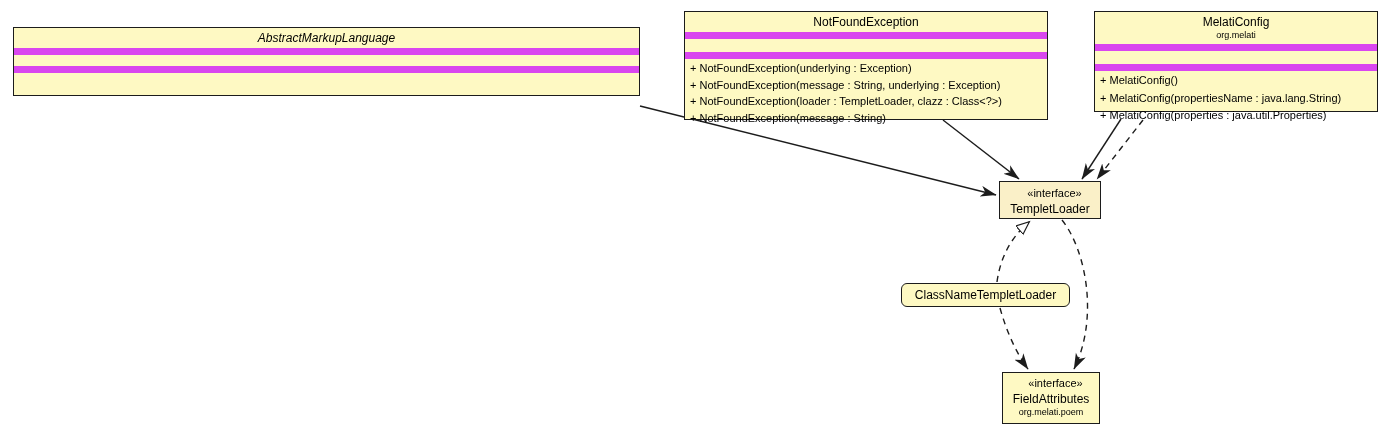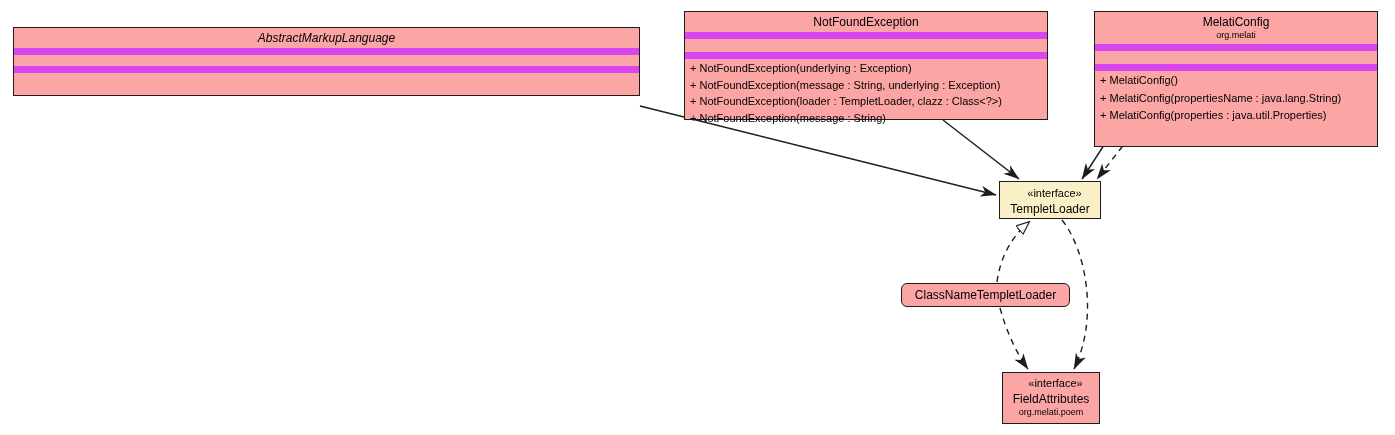--- a/index.html
+++ b/index.html
@@ -15,21 +15,21 @@
   }
 
   .edges {
     position: absolute;
     left: 0; top: 0;
     width: 1395px; height: 435px;
   }
 
   .uml-box {
     position: absolute;
-    background: #fca5a5;
+    background: #fef9c3;
     border: 1px solid #1c1c1c;
     color: #000;
   }
 
   .uml-box .title {
     text-align: center;
     font-size: 12px;
     overflow: hidden;
     white-space: nowrap;
   }
@@ -106,21 +106,21 @@
     </div>
     <div class="compartment attrs" style="height:20px;"></div>
     <div class="compartment methods" style="line-height:16.5px;">
       <div class="method">+ NotFoundException(underlying : Exception)</div>
       <div class="method">+ NotFoundException(message : String, underlying : Exception)</div>
       <div class="method">+ NotFoundException(loader : TempletLoader, clazz : Class&lt;?&gt;)</div>
       <div class="method">+ NotFoundException(message : String)</div>
     </div>
   </div>
 
-  <div class="uml-box" style="left:1094px; top:11px; width:284px; height:136px;">
+  <div class="uml-box" style="left:1094px; top:11px; width:284px; height:101px;">
     <div class="title" style="height:32px; padding-top:3px;">
       <span style="display:block; line-height:15px;">MelatiConfig</span>
       <span class="pkg">org.melati</span>
     </div>
     <div class="compartment attrs" style="height:20px;"></div>
     <div class="compartment methods" style="line-height:17.5px;">
       <div class="method">+ MelatiConfig()</div>
       <div class="method">+ MelatiConfig(propertiesName : java.lang.String)</div>
       <div class="method">+ MelatiConfig(properties : java.util.Properties)</div>
     </div>

